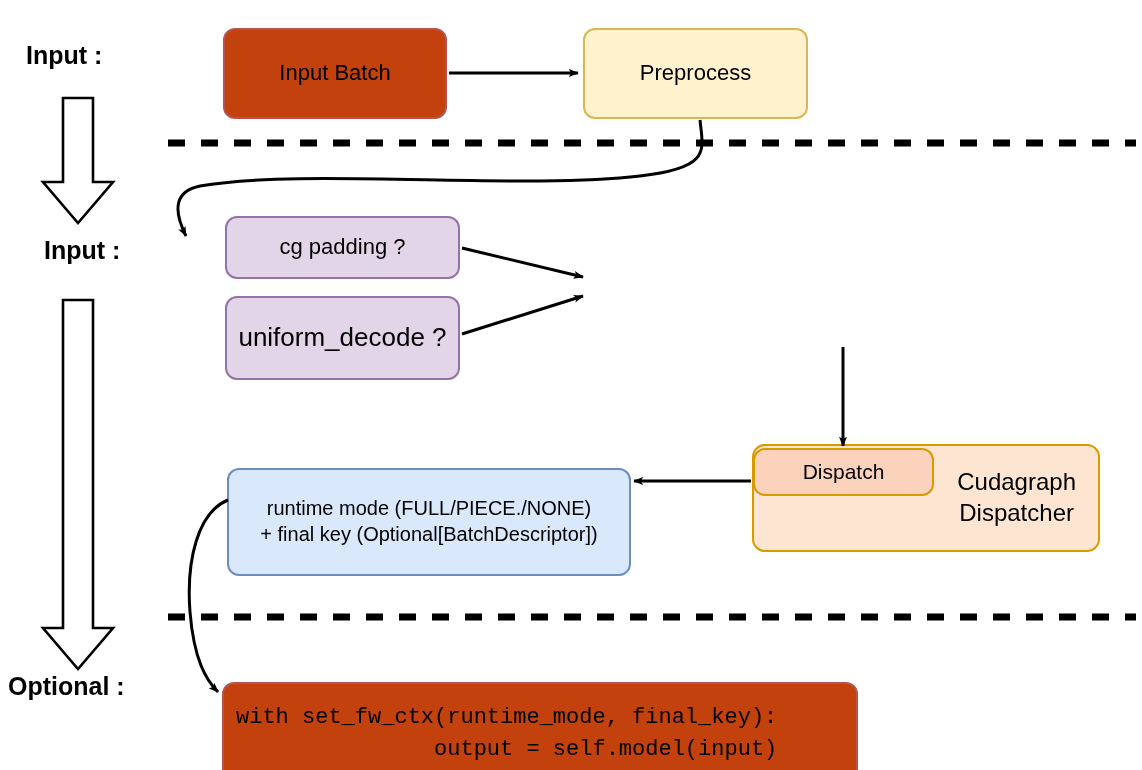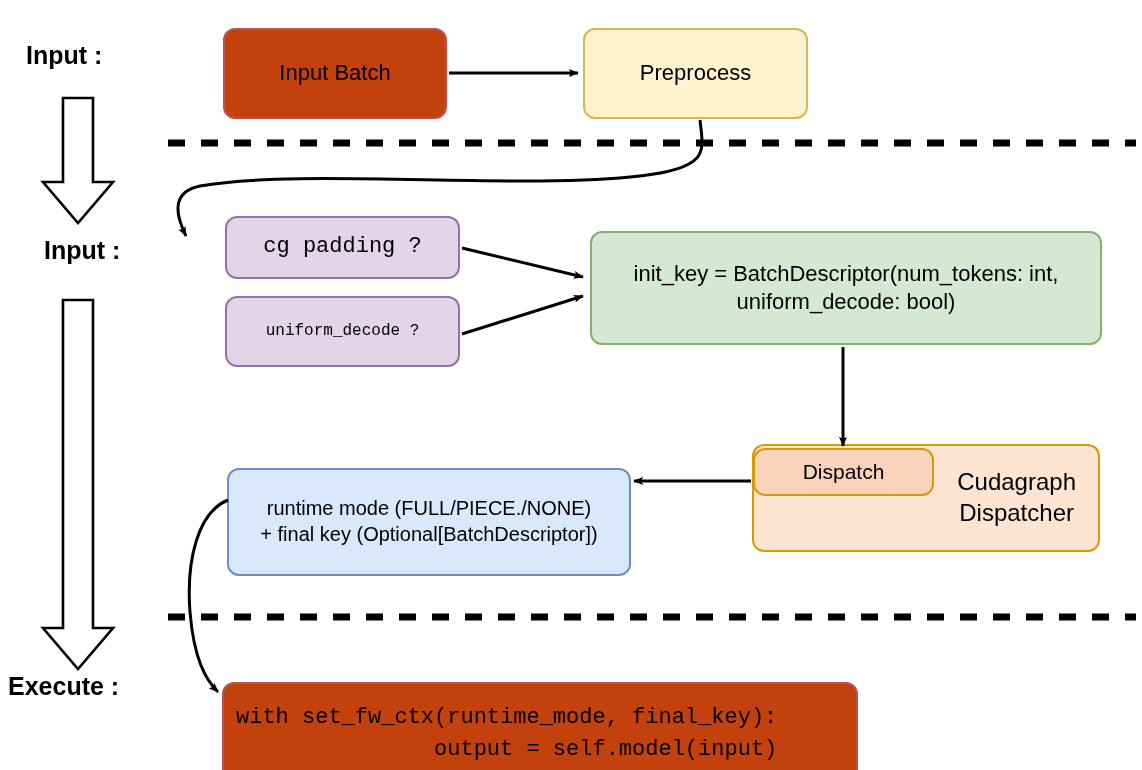--- a/index.html
+++ b/index.html
@@ -34,24 +34,24 @@
     align-items: center;
     justify-content: center;
     text-align: center;
     font-family: "Liberation Sans", sans-serif;
     color: #000000;
     line-height: 1.28;
     padding: 2px 8px;
   }
   .node-pink   { background:#c2410c; border-color:#B85450; }
   .node-yellow { background:#FFF2CC; border-color:#D6B656; }
-  .node-purple { background:#E1D5E7; border-color:#9673A6;font-family:Liberation Mono, monospace; }
+  .node-purple { background:#E1D5E7; border-color:#9673A6; }
   .node-green  { background:#D5E8D4; border-color:#82B366; }
   .node-blue   { background:#DAE8FC; border-color:#6C8EBF; }
-  .node-orange-outer { background:#FDE5D2; border-color:#D79B00; }
+  .node-orange-outer { background:#FDE5D2; border-color:#D79B00;border-radius:13px; }
   .node-orange-inner { background:#FBD2BB; border-color:#D79B00; }
 
   .code-node {
     font-family: "Liberation Mono", "DejaVu Sans Mono", monospace;
     font-size: 22px;
     justify-content: flex-start;
     text-align: right;
     white-space: pre;
     padding-left: 12px;
     line-height: 1.45;
@@ -66,32 +66,30 @@
     pointer-events: none;
   }
 </style>
 </head>
 <body>
 
 <div id="canvas">
 
   <div class="stage-label" style="left:26px; top:41px;">Input :</div>
   <div class="stage-label" style="left:44px; top:236px;">Input :</div>
-  <div class="stage-label" style="left:8px; top:672px;">Execute :</div>
+  <div class="stage-label" style="left:8px; top:672px;">Optional :</div>
 
   <div class="node node-pink" style="left:223px; top:28px; width:224px; height:91px; font-size:22px;">Input Batch</div>
 
   <div class="node node-yellow" style="left:583px; top:28px; width:225px; height:91px; font-size:22px;">Preprocess</div>
 
   <div class="node node-purple" style="left:225px; top:216px; width:235px; height:63px; font-size:22px;">cg padding ?</div>
 
-  <div class="node node-purple" style="left:225px; top:296px; width:235px; height:71px; font-size:16px;">uniform_decode ?</div>
+  <div class="node node-purple" style="left:225px; top:296px; width:235px; height:84px; font-size:26px;">uniform_decode ?</div>
 
-  <div class="node node-green" style="left:590px; top:231px; width:512px; height:114px; font-size:22px; white-space:pre-line;">init_key = BatchDescriptor(num_tokens: int,
-uniform_decode: bool)</div>
 
   <div class="node node-orange-outer" style="left:752px; top:444px; width:348px; height:108px; font-size:24px; white-space:pre-line; justify-content:flex-end; padding-right:22px;">Cudagraph
 Dispatcher</div>
 
   <div class="node node-orange-inner" style="left:753px; top:448px; width:181px; height:48px; font-size:21px;">Dispatch</div>
 
   <div class="node node-blue" style="left:227px; top:468px; width:404px; height:108px; font-size:20px; white-space:pre-line;">runtime mode (FULL/PIECE./NONE)
 + final key (Optional[BatchDescriptor])</div>
 
   <div class="node node-pink code-node" style="left:222px; top:651px; width:636px; height:104px;">with set_fw_ctx(runtime_mode, final_key):

